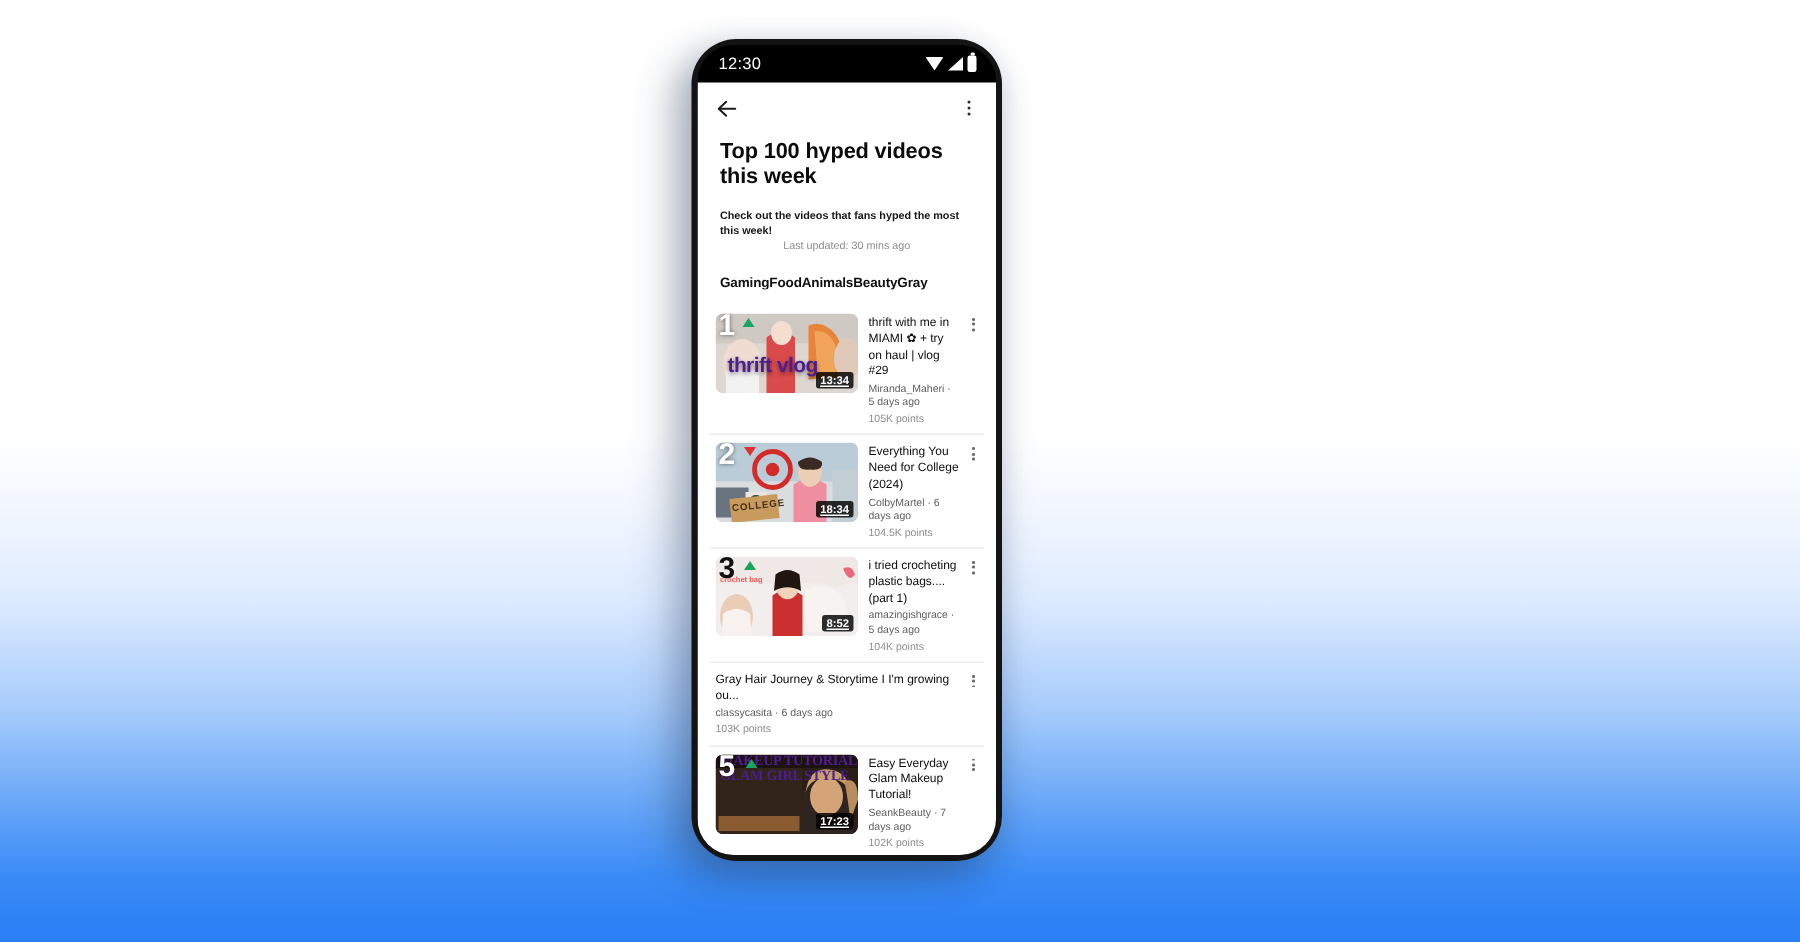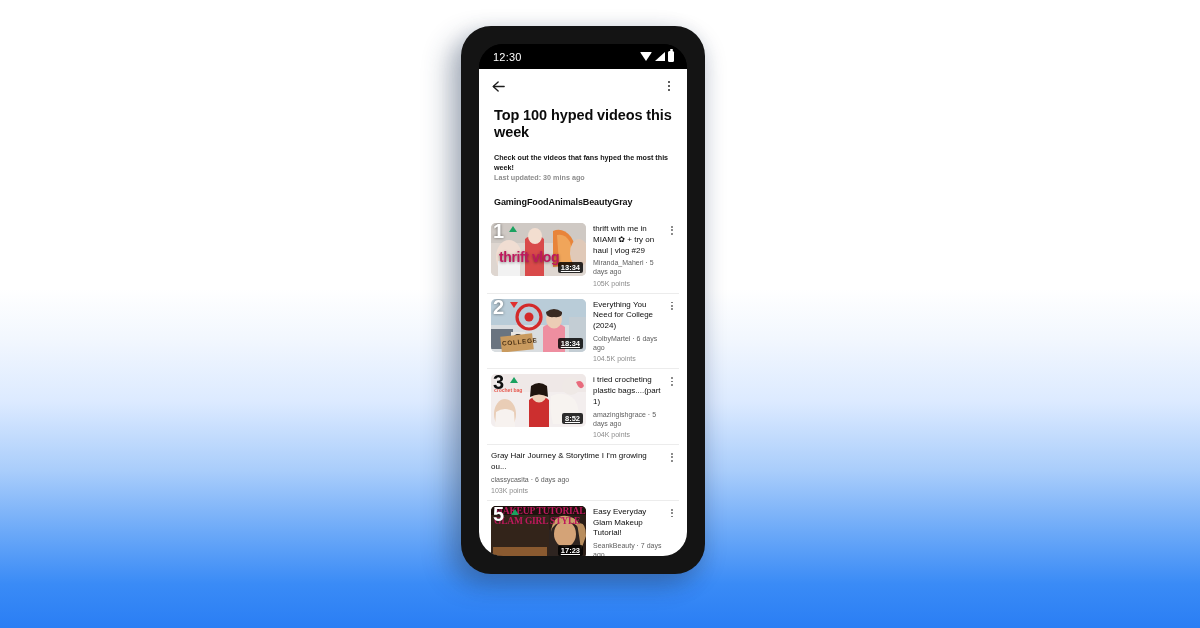--- a/index.html
+++ b/index.html
@@ -26,27 +26,27 @@
         #3a8bf6 93%,
         #2a7ef4 100%);
     overflow: hidden;
   }
 
   
   .phone {
     position: absolute;
     left: 461px;
     top: 26px;
-    width: 244px;
+    width: 207px;
     height: 548px;
     background: #141414;
     border-radius: 30px;
     box-shadow: -14px 10px 26px rgba(40,60,90,0.30),
                  0 8px 22px rgba(20,40,80,0.22);
-    padding: 18px;
+    padding: 4px;
   }
   .phone-inner {
     position: relative;
     width: 100%;
     height: 100%;
     background: #000;
     border-radius: 24px;
     overflow: hidden;
   }
 
@@ -144,23 +144,24 @@
   .hdr .sub1 {
     margin-top: 11px;
     font-size: 7.2px;
     font-weight: 700;
     color: #141414;
     line-height: 1.35;
   }
   .hdr .sub2 {
     margin-top: 1px;
     font-size: 7.2px;
-    font-weight: 700;
+    font-weight: 400;
     color: #8d8d8d;
     line-height: 1.35;
+    text-align: center;
   }
 
   
   .tabs {
     display: flex;
     padding: 14px 15px 0 15px;
     white-space: nowrap;
     overflow: hidden;
   }
   .tab {
@@ -272,21 +273,21 @@
     width: 1.8px; height: 1.8px;
     background: #6a6a6a;
     border-radius: 50%;
     display: block;
   }
 
   
   .t-overlay-text {
     position: absolute;
     z-index: 3;
-    color: #be185d;
+    color: #4c1d95;
     font-weight: 800;
     line-height: 1;
   }
 </style>
 </head>
 <body>
 
 <div class="stage">
 
   <div class="phone">

